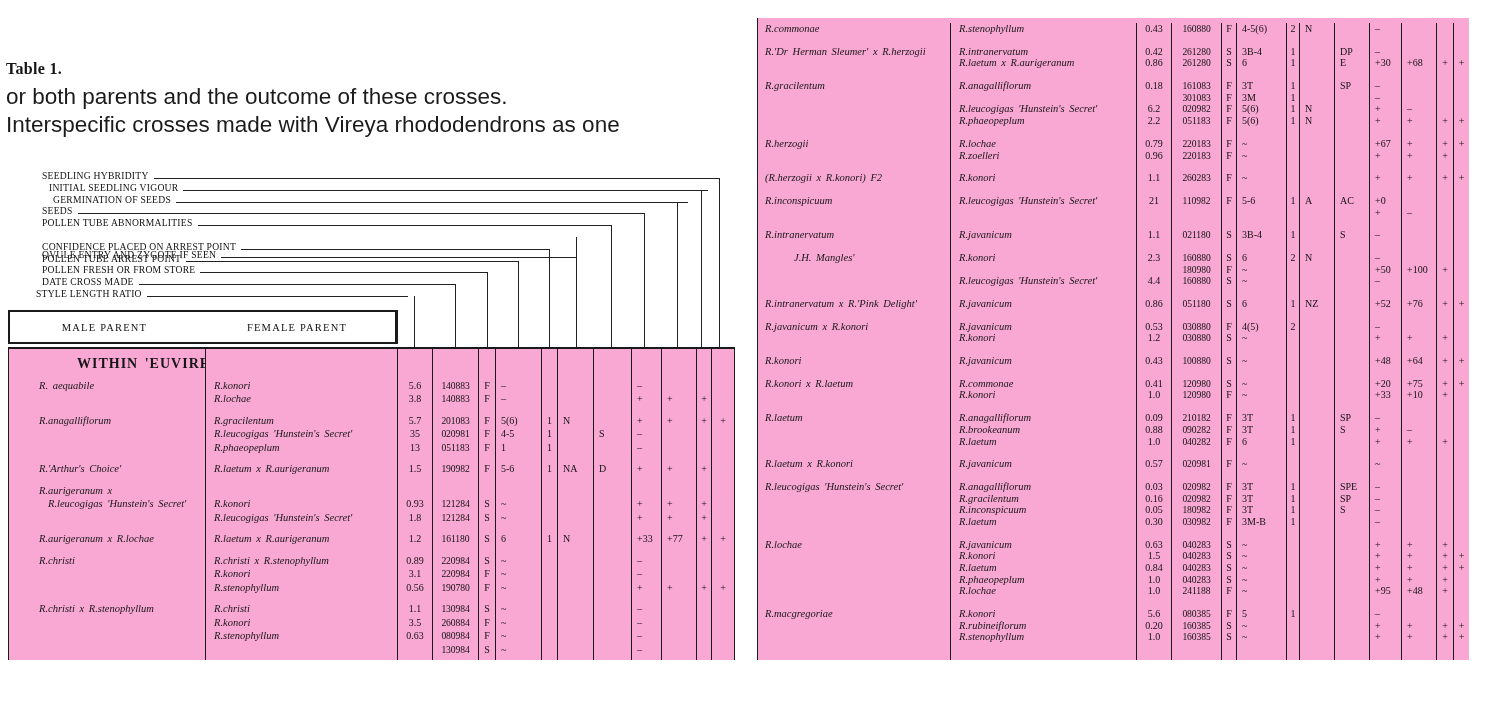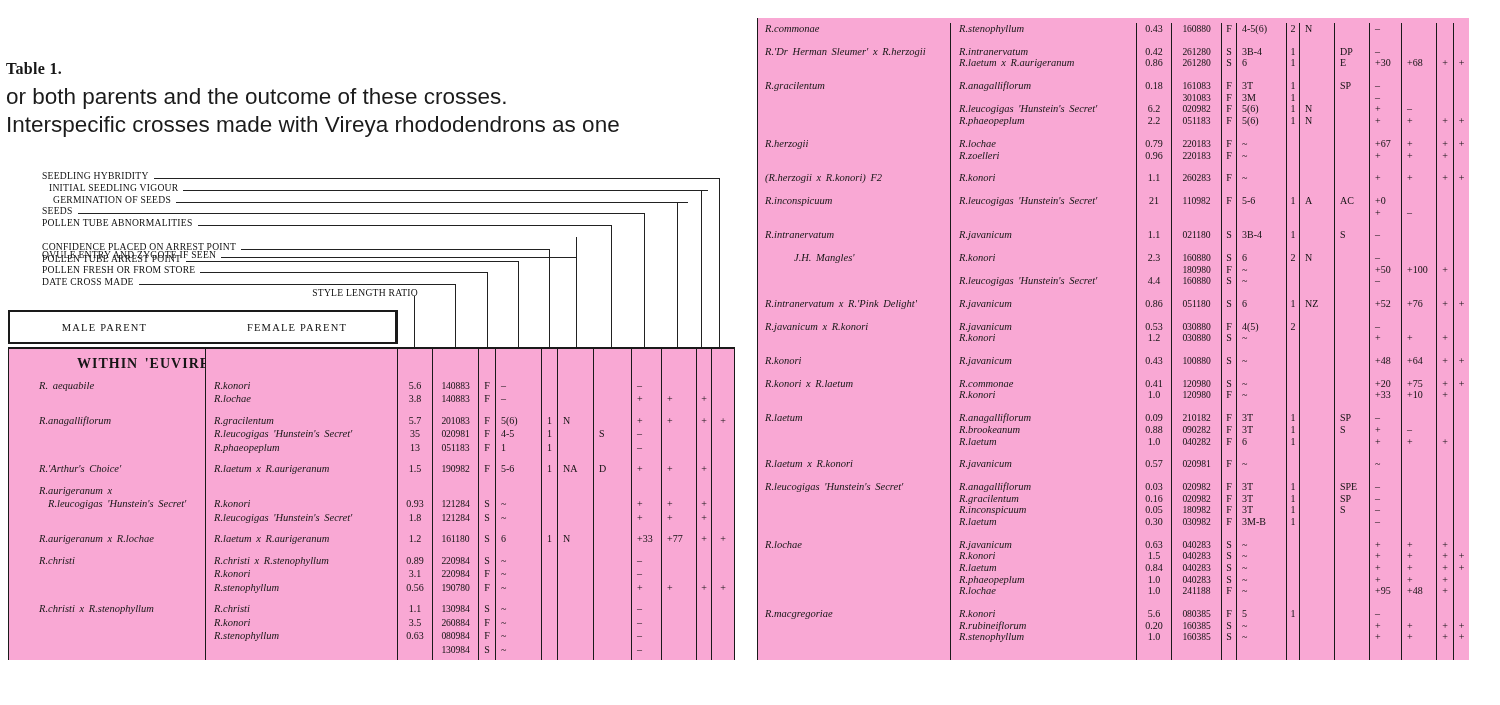--- a/index.html
+++ b/index.html
@@ -104,21 +104,21 @@
       <div class="legend-row" style="left: 42px; top: 263.4px; width: 445px;">
         <span class="legend-label">POLLEN FRESH OR FROM STORE</span>
         <span class="legend-lead"></span>
       </div>
       <div class="legend-vline" style="left: 487px; top: 272.4px; height: 75.6px;"></div>
       <div class="legend-row" style="left: 42px; top: 275.2px; width: 413px;">
         <span class="legend-label">DATE CROSS MADE</span>
         <span class="legend-lead"></span>
       </div>
       <div class="legend-vline" style="left: 455px; top: 284.2px; height: 63.8px;"></div>
-      <div class="legend-row" style="left: 46px; top: 287px; width: 372px; flex-direction: column;">
+      <div class="legend-row" style="left: 36px; top: 287px; width: 372px;">
         <span class="legend-label">STYLE LENGTH RATIO</span>
         <span class="legend-lead"></span>
       </div>
       <div class="legend-vline" style="left: 414px; top: 296px; height: 52px;"></div>
     </div>
 
   <div class="hdr-box">
     <div class="hdr-cell hdr-male">MALE PARENT</div>
     <div class="hdr-cell hdr-female">FEMALE PARENT</div>
   </div>

